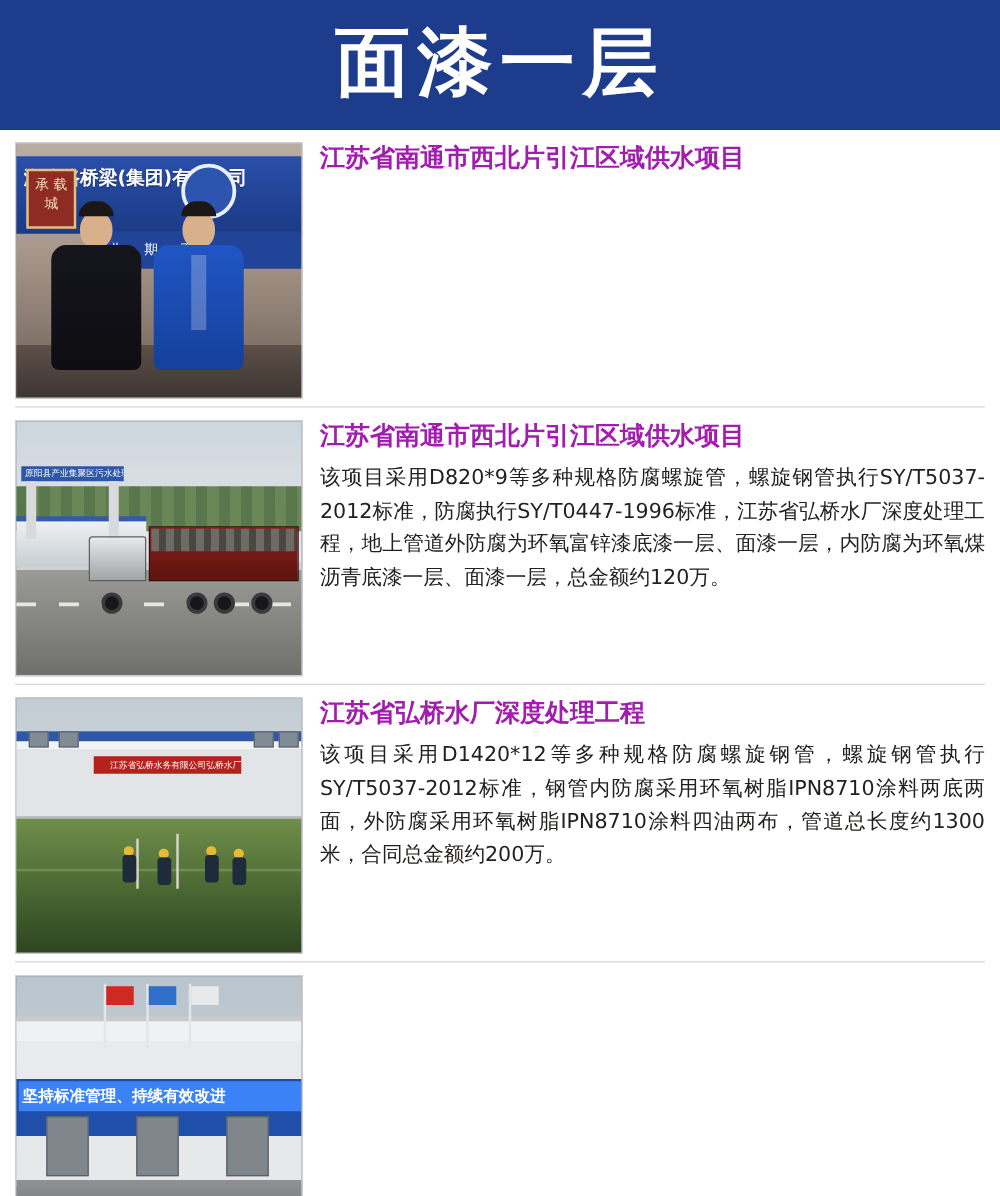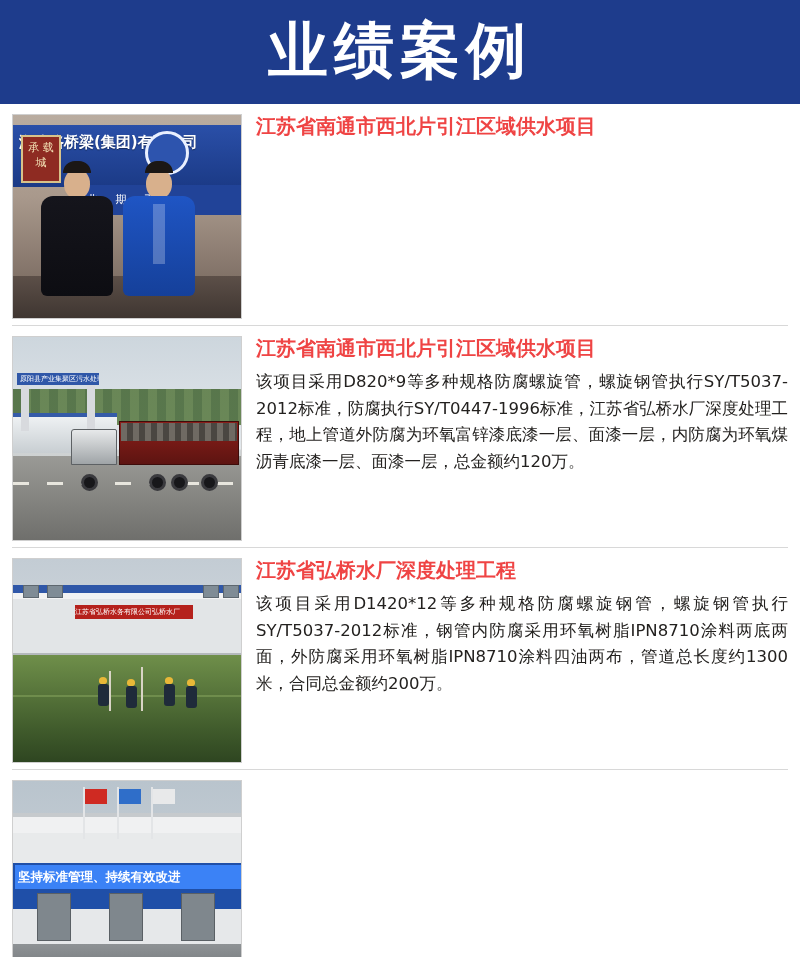--- a/index.html
+++ b/index.html
@@ -61,21 +61,21 @@
     border: 1px solid #cfcfcf;
     position: relative;
     overflow: hidden;
     background: #8a8f94;
   }
   .case-body {
     flex: 1 1 auto;
     padding-left: 14px;
   }
   .case-title {
-    color: #ef4444;
+    color: #a21caf;
     font-size: 20px;
     font-weight: bold;
     line-height: 1.25;
     margin: 0 0 8px 0;
     font-family: "DejaVu Sans", sans-serif;
   }
   .case-text {
     color: #23211f;
     font-size: 16.5px;
     line-height: 1.62;
@@ -169,21 +169,21 @@
   .p2-truck .wheel.w3 { left: 100px; } .p2-truck .wheel.w4 { left: 130px; }
 
   
   .p3-sky { position:absolute; inset:0; background: linear-gradient(180deg,#c3ccd4,#dfe4e7); }
   .p3-build { position:absolute; left:0; top:26px; width:230px; height:70px;
     background: linear-gradient(180deg,#f2f3f4 0 14px,#e2e5e7 14px 100%); border-bottom:2px solid #b4b9bc; }
   .p3-build::before { content:""; position:absolute; left:0; top:0; width:230px; height:8px; background:#2f57a8; }
   .p3-win { position:absolute; top:26px; width:16px; height:13px; background:#7f8c96; border:1px solid #5d676f; }
   .p3-banner { position:absolute; left:62px; top:46px; width:118px; height:14px; background:#b5211c; }
   .p3-banner span { color:#fff; font-size:7px; line-height:14px; padding-left:0; display:block;
-    white-space:nowrap; overflow:hidden; font-family:"DejaVu Sans", sans-serif; }
+    white-space:nowrap; overflow:hidden; font-family:"DejaVu Sans", sans-serif;text-align:right; }
   .p3-ground { position:absolute; left:0; top:96px; width:230px; height:109px;
     background: linear-gradient(180deg,#6f8f4a,#3f5a2b 70%,#2d4420 100%); }
   .p3-ground::after { content:""; position:absolute; left:0; top:40px; width:230px; height:2px; background:#8aa85f; opacity:.5; }
   .p3-worker { position:absolute; width:12px; }
   .p3-worker .h { width:8px; height:7px; border-radius:50% 50% 40% 40%; background:#e8b838; margin:0 auto; }
   .p3-worker .b { width:11px; height:22px; background:#1f2b3a; margin:0 auto; border-radius:3px; }
   .p3-pole { position:absolute; width:2px; background:#d9d4c6; }
 
   
   .p4-sky { position:absolute; inset:0; background: linear-gradient(180deg,#b9c4cd,#d5dade); }
@@ -198,21 +198,21 @@
   .p4-flag { position:absolute; top:8px; width:22px; height:15px; }
   .p4-ground { position:absolute; left:0; bottom:0; width:230px; height:40px;
     background: linear-gradient(180deg,#8e9295,#6b6f72); }
 </style>
 </head>
 <body>
 
 <div class="page">
 
   <div class="header">
-    <div class="header-title">业绩案例</div>
+    <div class="header-title">面漆一层</div>
   </div>
   <div class="header-rule"></div>
 
   <div class="cases">
 
     <div class="case">
       <div class="thumb">
         <div class="p1-wall"></div>
         <div class="p1-banner"></div>
         <div class="p1-banner-text">海公路桥梁(集团)有限公司</div>

